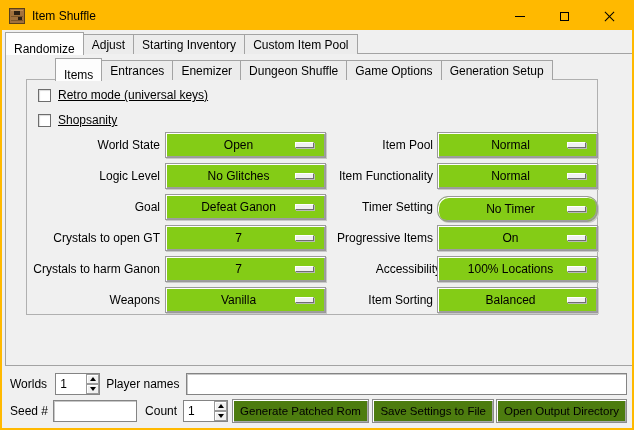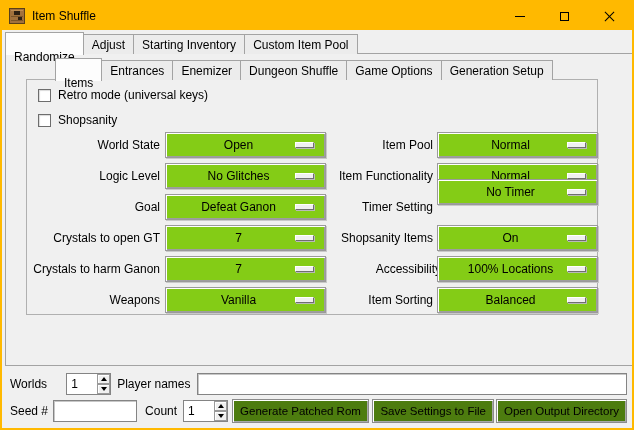--- a/index.html
+++ b/index.html
@@ -22,25 +22,25 @@
   .glyph-close{position:relative;width:11px;height:11px;}
   .glyph-close::before,.glyph-close::after{content:"";position:absolute;left:-1px;top:5px;width:13px;height:1px;background:#000;}
   .glyph-close::before{transform:rotate(45deg);}
   .glyph-close::after{transform:rotate(-45deg);}
   
   .tabbar{position:absolute;display:flex;align-items:flex-end;z-index:3;}
   .tabbar1{left:3px;top:29px;height:23px;}
   .tabbar2{left:23px;top:55px;height:23px;margin-left:30px;}
   .tab{padding:3px 8px 4px 8px;border:1px solid #a3a3a3;border-bottom:none;background:#ececec;height:20px;line-height:14px;white-space:nowrap;}
   .tab + .tab{margin-left:-1px;}
-  .tab.active{background:#fdfdfd;height:23px;padding-top:17px;margin-bottom:-1px;z-index:4;position:relative;}
+  .tab.active{background:#fdfdfd;height:23px;padding-top:9px;margin-bottom:-1px;z-index:4;position:relative;}
   .notebook1{position:absolute;left:3px;top:51px;width:628px;height:313px;border:1px solid #a3a3a3;background:var(--bg,#f0f0f0);}
   .frame2{position:absolute;left:24px;top:77px;width:572px;height:236px;border:1px solid #b0b0b0;background:var(--bg,#f0f0f0);}
   
-  .checkrow{position:absolute;left:11px;display:flex;align-items:center;}
+  .checkrow{position:absolute;left:11px;display:flex;align-items:center;text-decoration:underline;}
   .checkbox{width:13px;height:13px;background:#fff;border:1px solid #6d6d6d;box-shadow:inset 1px 1px 1px rgba(0,0,0,0.15);flex:0 0 auto;}
   .checklabel{margin-left:7px;}
   
   .setrow-label{position:absolute;text-align:right;height:26px;line-height:26px;white-space:nowrap;}
   .optionmenu{
     position:absolute;width:161px;height:26px;background:#84cc16;
     border:1px solid #9a9a9a;
     box-shadow:inset 1px 1px 0 #ffffff,inset -1px -1px 0 #9e9e9e,1px 1px 0 #c9c9c9;
     display:flex;align-items:center;justify-content:center;
   }
@@ -157,43 +157,43 @@
     <div class="optionmenu" style="left:410px;top:52px;">
       <span class="om-text">Normal</span>
       <span class="om-indicator"></span>
     </div>
     <div class="setrow-label" style="left:240px;top:83px;width:166px;">Item Functionality</div>
     <div class="optionmenu" style="left:410px;top:83px;">
       <span class="om-text">Normal</span>
       <span class="om-indicator"></span>
     </div>
     <div class="setrow-label" style="left:240px;top:114px;width:166px;">Timer Setting</div>
-    <div class="optionmenu" style="left:410px;top:99px;">
+    <div class="optionmenu" style="left:410px;top:116px;border-radius:11px;">
       <span class="om-text">No Timer</span>
       <span class="om-indicator"></span>
     </div>
-    <div class="setrow-label" style="left:240px;top:145px;width:166px;">Shopsanity Items</div>
+    <div class="setrow-label" style="left:240px;top:145px;width:166px;">Progressive Items</div>
     <div class="optionmenu" style="left:410px;top:145px;">
       <span class="om-text">On</span>
       <span class="om-indicator"></span>
     </div>
     <div class="setrow-label" style="left:248px;top:176px;width:166px;">Accessibility</div>
     <div class="optionmenu" style="left:410px;top:176px;">
       <span class="om-text">100% Locations</span>
       <span class="om-indicator"></span>
     </div>
     <div class="setrow-label" style="left:240px;top:207px;width:166px;">Item Sorting</div>
     <div class="optionmenu" style="left:410px;top:207px;">
       <span class="om-text">Balanced</span>
       <span class="om-indicator"></span>
     </div>
   </div>
 
   <div class="bottomrow rowA">
-    <span class="lbl" style="margin-right:19px;">Worlds</span>
+    <span class="lbl" style="margin-right:8px;">Worlds</span>
     <div class="spinbox">
       <input class="spin-entry" value="1" style="">
       <div class="spin-arrows">
         <button class="spin-btn">
             <span class="tri-up"></span>
           </button>
         <button class="spin-btn">
             <span class="tri-down"></span>
           </button>
       </div>

